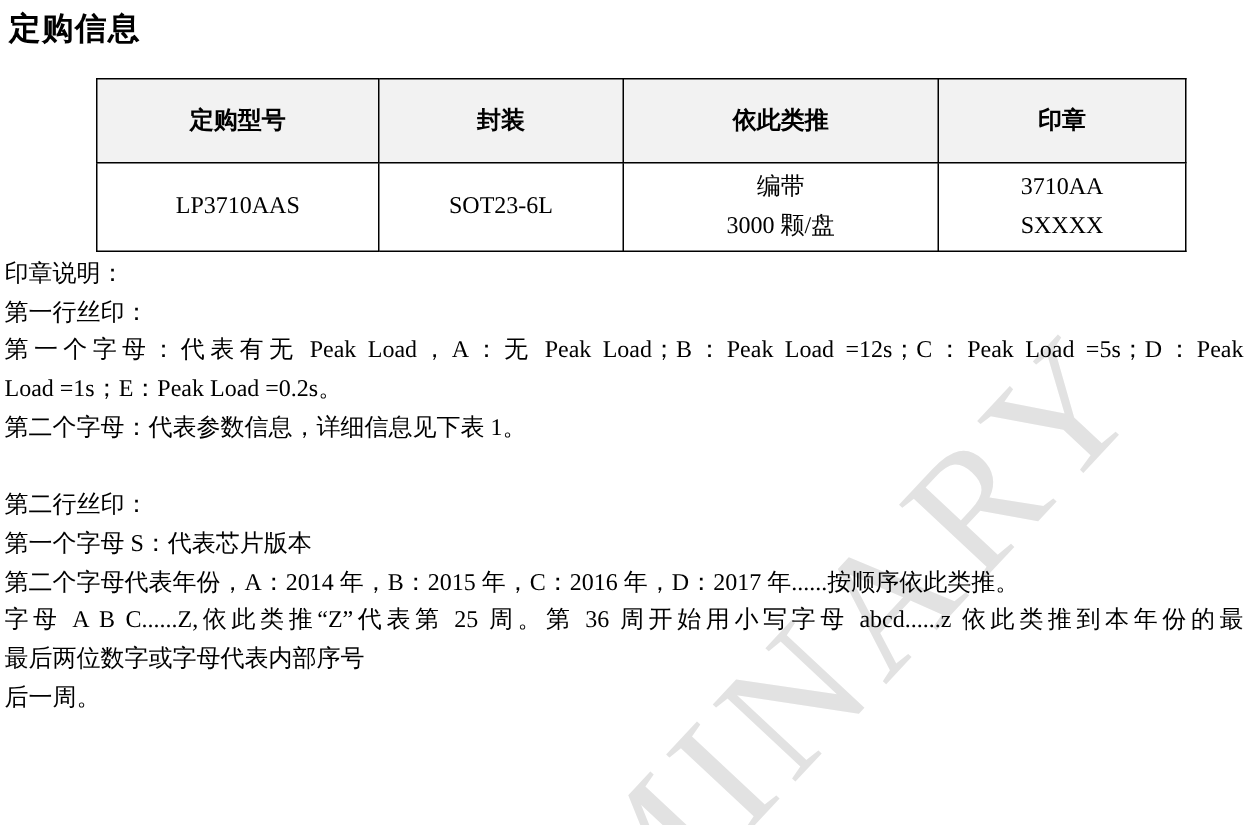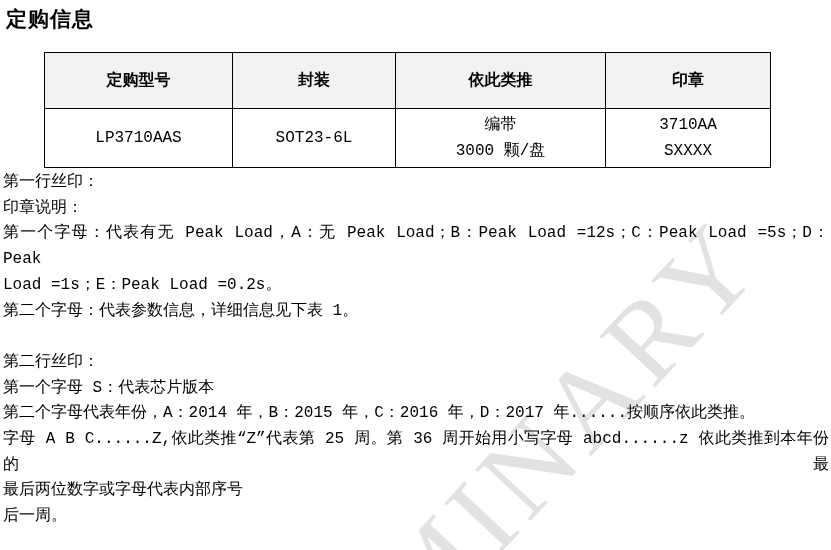--- a/index.html
+++ b/index.html
@@ -1,15 +1,15 @@
 <!DOCTYPE html>
 <html><head>
 <meta charset="utf-8">
 <style>
-  * { margin: 0; padding: 0; box-sizing: border-box; font-family: Liberation Mono, monospace; }
+  * { margin: 0; padding: 0; box-sizing: border-box; }
   html, body { background: #ffffff; }
   .page {
     position: relative;
     width: 831px;
     height: 550px;
     background: #ffffff;
     overflow: hidden;
     font-family: "Liberation Serif", "DejaVu Serif", serif;
     color: #000000;
   }
@@ -31,21 +31,21 @@
   .doc-title {
     position: absolute;
     left: 6px;
     top: 5px;
     font-size: 21px;
     font-weight: bold;
     letter-spacing: 1px;
   }
   table.order {
     position: absolute;
-    left: 44px;
+    left: 64px;
     top: 52px;
     border-collapse: collapse;
     table-layout: fixed;
     width: 726px;
   }
   table.order th, table.order td {
     border: 1px solid #000000;
     text-align: center;
     vertical-align: middle;
     font-size: 16px;
@@ -119,22 +119,22 @@
           </td>
           <td>
             <div class="cell-line">3710AA</div>
             <div class="cell-line">SXXXX</div>
           </td>
         </tr>
       </tbody>
     </table>
 
     <div class="notes" id="notes">
+        <div class="line">印章说明：</div>
         <div class="line">第一行丝印：</div>
-        <div class="line">印章说明：</div>
         <div class="line j">第一个字母：代表有无 Peak Load，A：无 Peak Load；B：Peak Load =12s；C：Peak Load =5s；D：Peak</div>
         <div class="line">Load =1s；E：Peak Load =0.2s。</div>
         <div class="line">第二个字母：代表参数信息，详细信息见下表 1。</div>
         <div class="line"></div>
         <div class="line">第二行丝印：</div>
         <div class="line">第一个字母 S：代表芯片版本</div>
         <div class="line">第二个字母代表年份，A：2014 年，B：2015 年，C：2016 年，D：2017 年......按顺序依此类推。</div>
         <div class="line j">字母 A B C......Z,依此类推“Z”代表第 25 周。第 36 周开始用小写字母 abcd......z 依此类推到本年份的最</div>
         <div class="line">最后两位数字或字母代表内部序号</div>
         <div class="line">后一周。</div>

